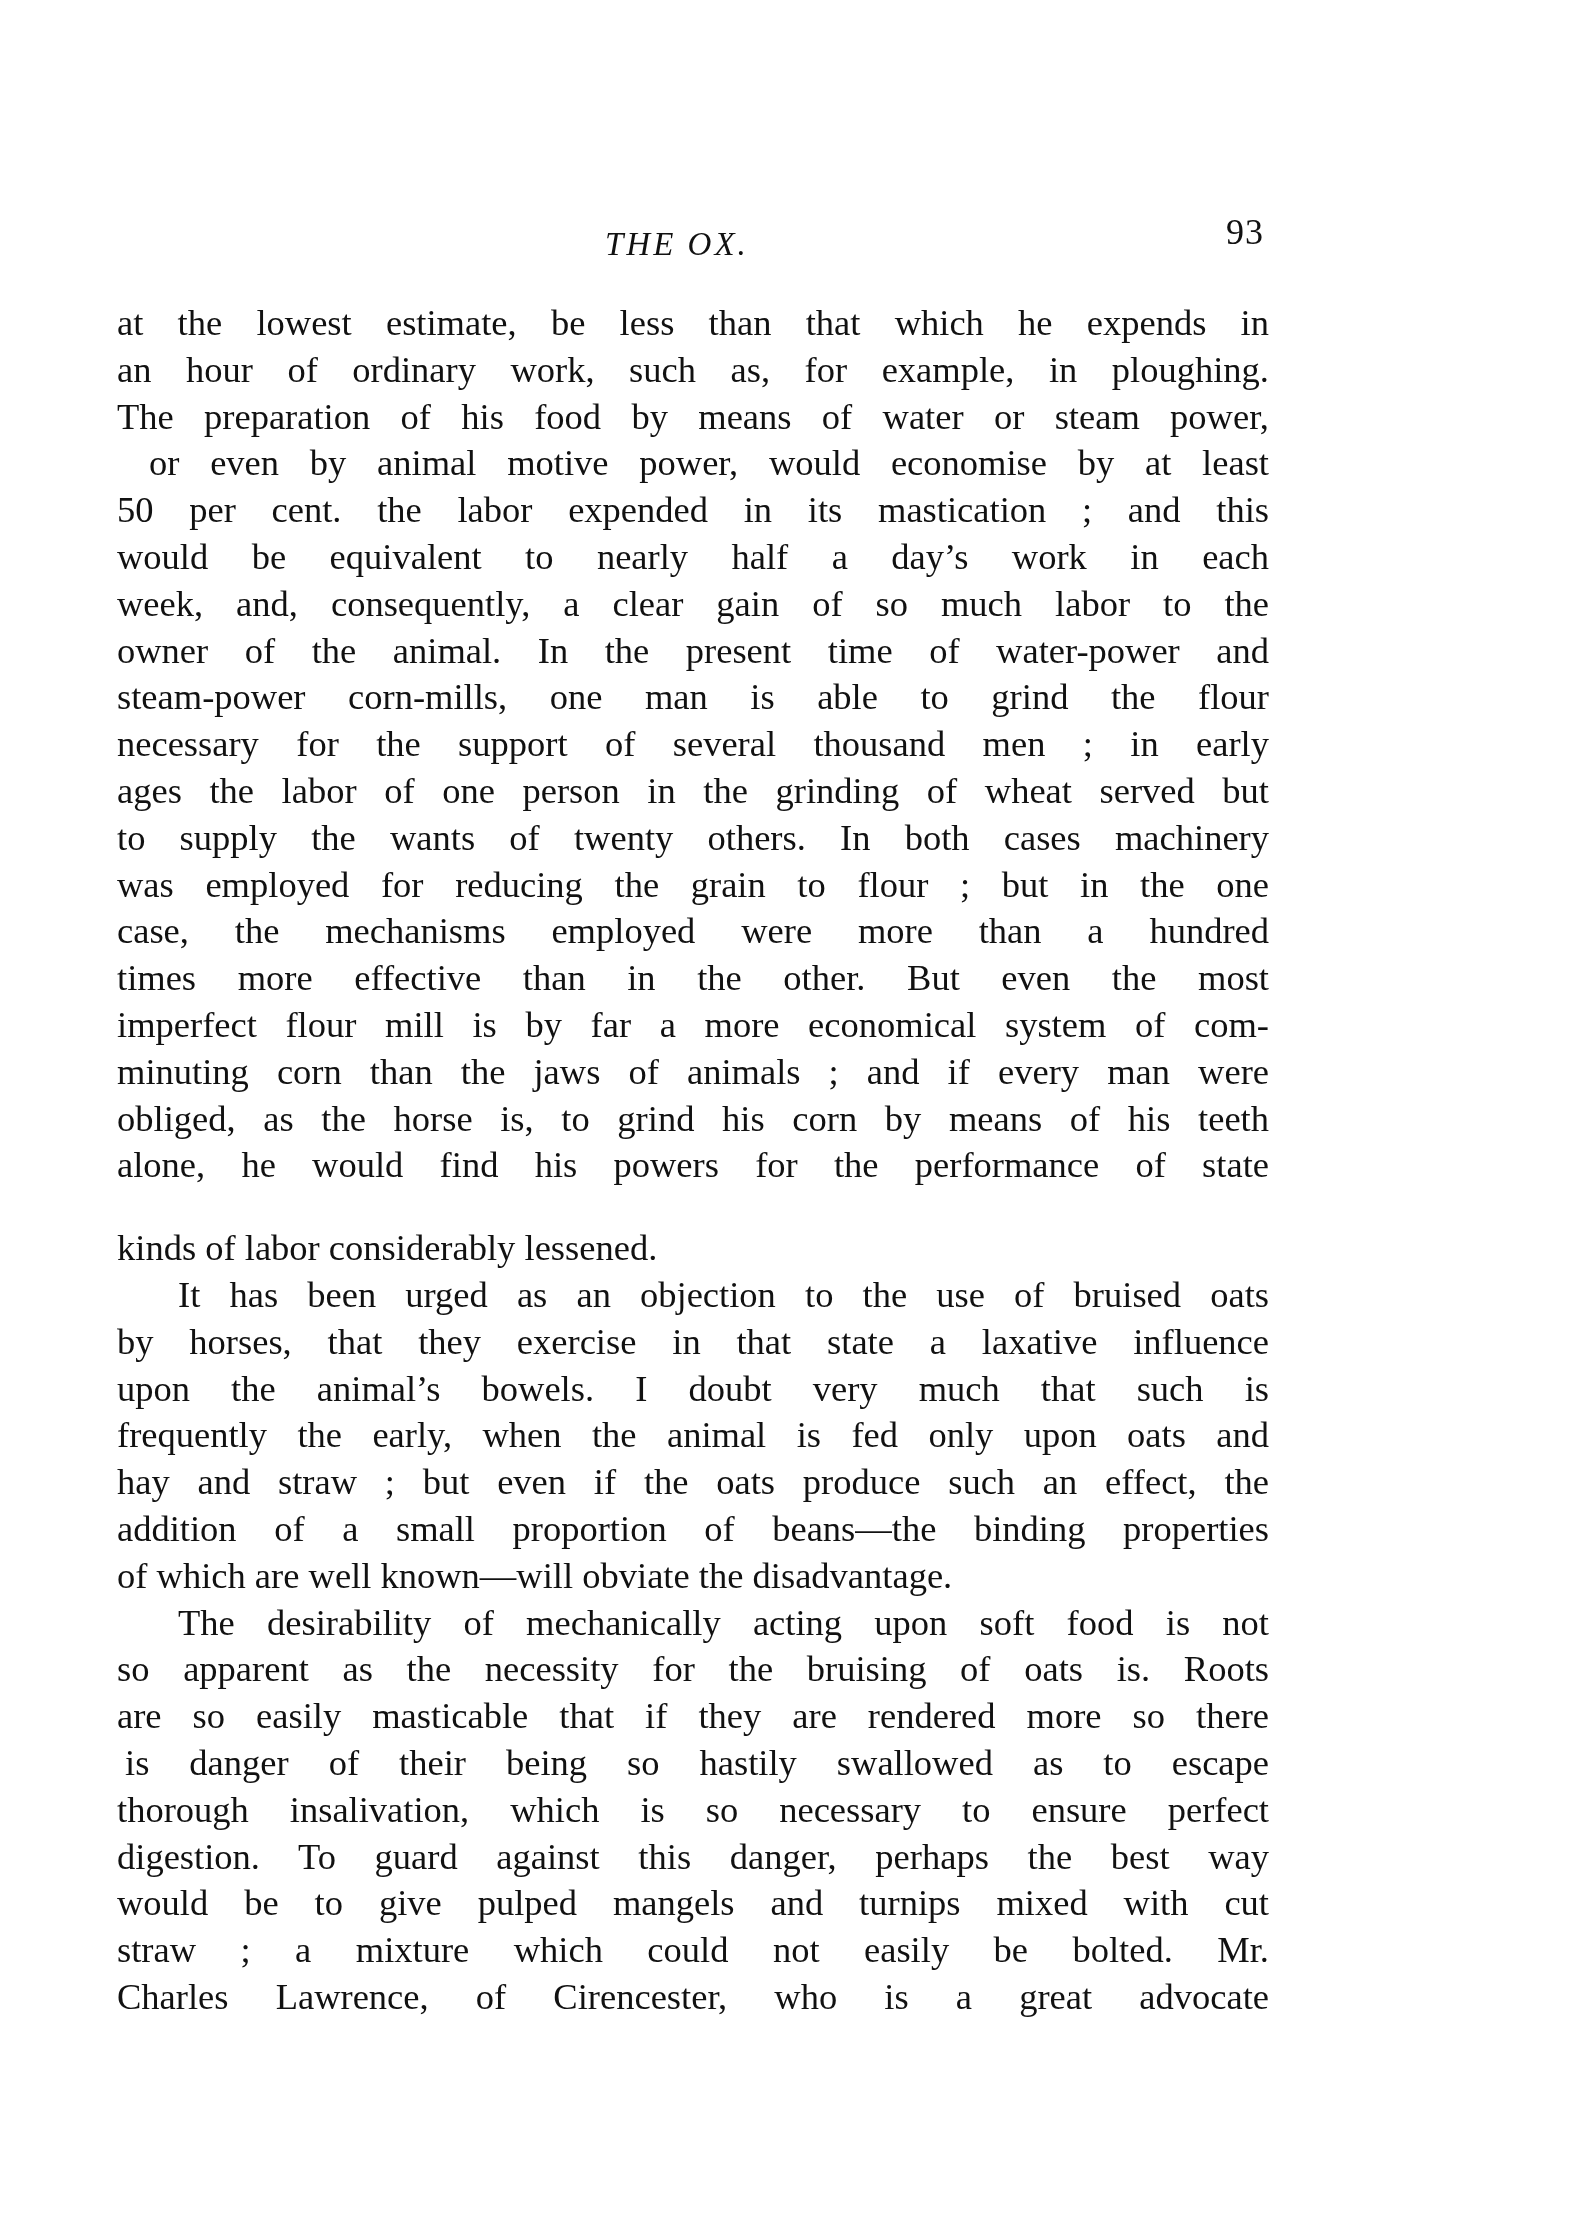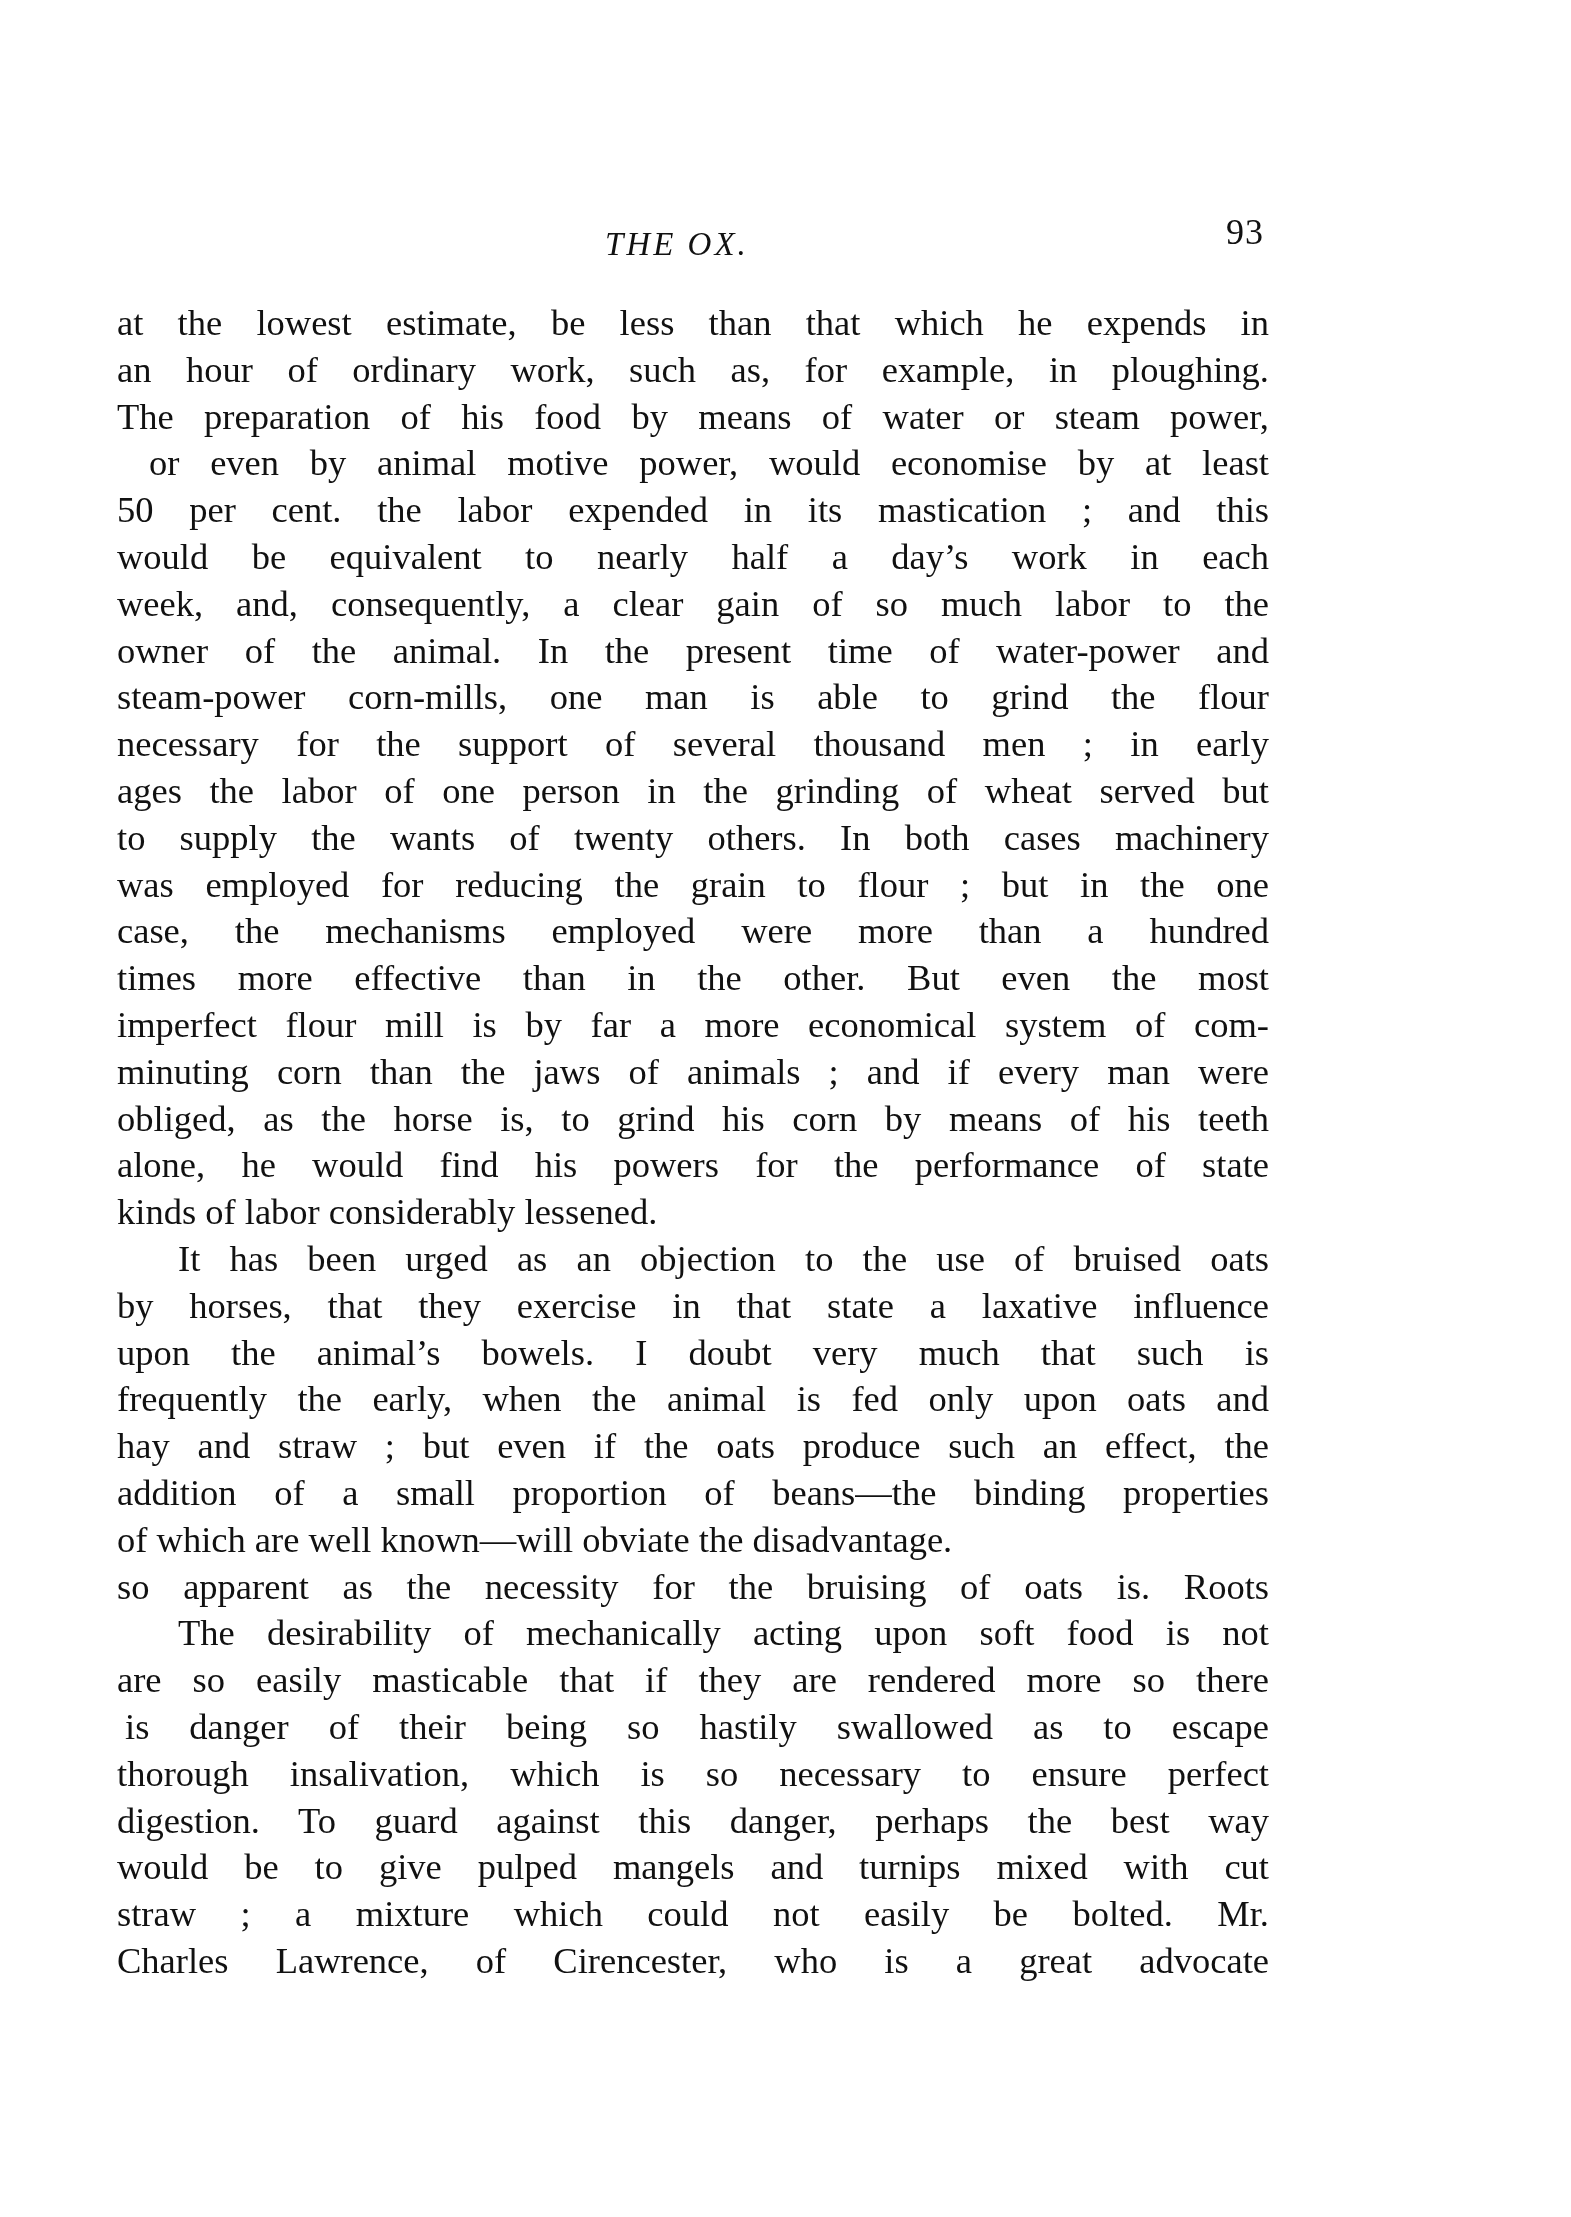--- a/index.html
+++ b/index.html
@@ -79,36 +79,36 @@
       <span class="line" style="white-space: normal;">necessary for the support of several thousand men ; in early</span>
       <span class="line" style="white-space: normal;">ages the labor of one person in the grinding of wheat served but</span>
       <span class="line" style="white-space: normal;">to supply the wants of twenty others. In both cases machinery</span>
       <span class="line" style="white-space: normal;">was employed for reducing the grain to flour ; but in the one</span>
       <span class="line" style="white-space: normal;">case, the mechanisms employed were more than a hundred</span>
       <span class="line" style="white-space: normal;">times more effective than in the other. But even the most</span>
       <span class="line" style="white-space: normal;">imperfect flour mill is by far a more economical system of com-</span>
       <span class="line" style="white-space: normal;">minuting corn than the jaws of animals ; and if every man were</span>
       <span class="line" style="white-space: normal;">obliged, as the horse is, to grind his corn by means of his teeth</span>
       <span class="line" style="white-space: normal;">alone, he would find his powers for the performance of state</span>
-      <span class="line last" style="white-space: normal;">kinds of labor considerably lessened.</span>
+      <span class="line last" style="white-space: normal; margin-top: 36px;">kinds of labor considerably lessened.</span>
     </div>
 
     <div>
       <span class="line indent" style="white-space: normal;">It has been urged as an objection to the use of bruised oats</span>
       <span class="line" style="white-space: normal;">by horses, that they exercise in that state a laxative influence</span>
       <span class="line" style="white-space: normal;">upon the animal’s bowels. I doubt very much that such is</span>
       <span class="line" style="white-space: normal;">frequently the early, when the animal is fed only upon oats and</span>
       <span class="line" style="white-space: normal;">hay and straw ; but even if the oats produce such an effect, the</span>
       <span class="line" style="white-space: normal;">addition of a small proportion of beans—the binding properties</span>
       <span class="line last" style="white-space: normal;">of which are well known—will obviate the disadvantage.</span>
     </div>
 
     <div>
+      <span class="line indent" style="white-space: normal;">The desirability of mechanically acting upon soft food is not</span>
       <span class="line" style="white-space: normal;">so apparent as the necessity for the bruising of oats is. Roots</span>
-      <span class="line indent" style="white-space: normal;">The desirability of mechanically acting upon soft food is not</span>
       <span class="line" style="white-space: normal;">are so easily masticable that if they are rendered more so there</span>
       <span class="line" style="white-space: normal; margin-left: 8px;">is danger of their being so hastily swallowed as to escape</span>
       <span class="line" style="white-space: normal;">thorough insalivation, which is so necessary to ensure perfect</span>
       <span class="line" style="white-space: normal;">digestion. To guard against this danger, perhaps the best way</span>
       <span class="line" style="white-space: normal;">would be to give pulped mangels and turnips mixed with cut</span>
       <span class="line" style="white-space: normal;">straw ; a mixture which could not easily be bolted. Mr.</span>
       <span class="line" style="white-space: normal;">Charles Lawrence, of Cirencester, who is a great advocate</span>
     </div>
   </div>
 </div>

